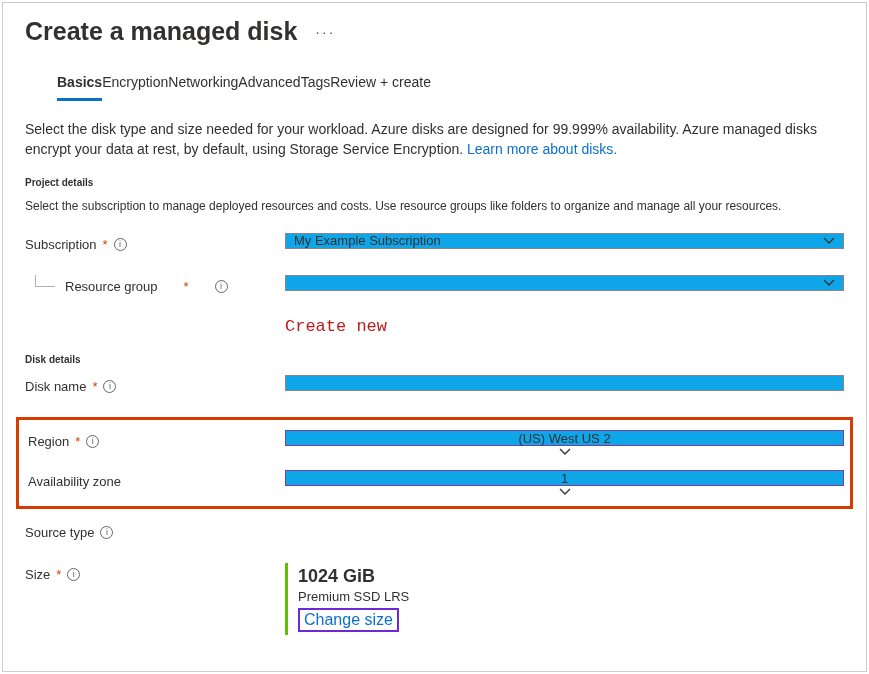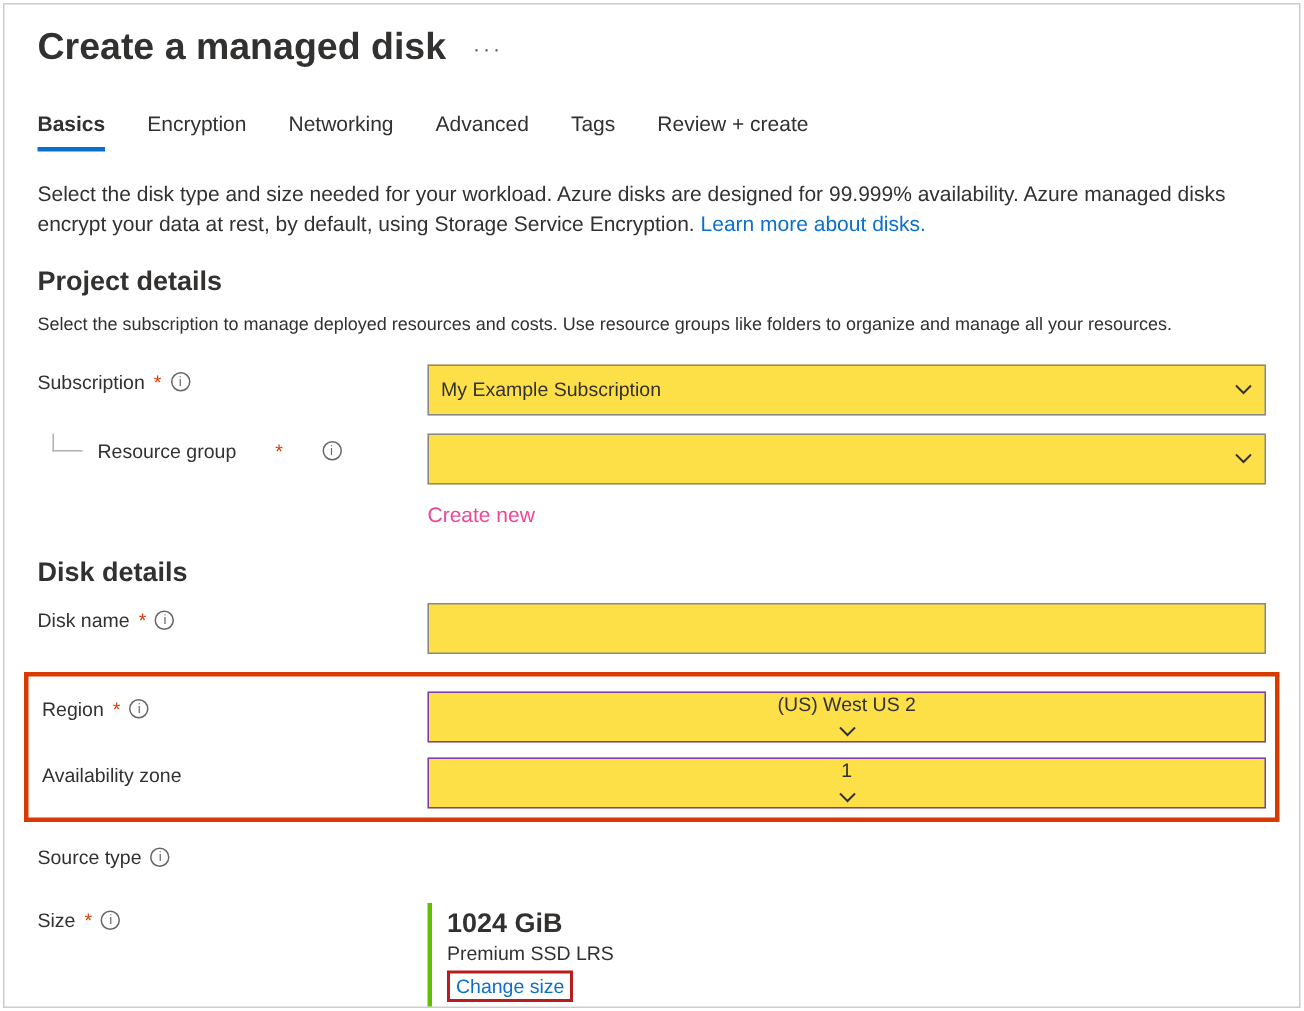--- a/index.html
+++ b/index.html
@@ -1,49 +1,49 @@
 <!DOCTYPE html>
 <html><head>
 <meta charset="utf-8">
 <style>
 * { box-sizing: border-box; margin: 0; padding: 0; font-family: "Segoe UI", Arial, sans-serif; }
 body { background: #fff; padding: 2px; }
 .frame { border: 1px solid #ccc; width: 865px; height: 670px; padding: 14px 22px; position: relative; }
 .title-row { display: flex; align-items: center; gap: 18px; margin-bottom: 28px; }
 .page-title { font-size: 25px; font-weight: 600; color: #323130; }
 .ellipsis { font-size: 14px; color: #555; letter-spacing: 2px; cursor: pointer; }
-.tabs { display: flex; gap: 28px; border-bottom: 1px solid transparent; margin-bottom: 18px; }
+.tabs { display: flex; border-bottom: 1px solid transparent; margin-bottom: 18px; margin-left: 32px; }
 .tab { font-size: 14px; color: #323130; padding: 0 0 8px 0; cursor: pointer; }
 .tab.active { font-weight: 600; border-bottom: 3px solid #0b6fcc; }
 .desc { font-size: 14px; color: #323130; line-height: 1.4; margin-bottom: 18px; }
 .desc a { color: #0b6fcc; text-decoration: none; }
-.section-head { font-size: 18px; font-weight: 600; color: #323130; margin: 12px 0 10px; }
+.section-head { font-size: 10px; font-weight: 600; color: #323130; margin: 12px 0 10px; }
 .section-sub { font-size: 12px; color: #323130; line-height: 1.4; margin-bottom: 18px; }
 .form-row { display: flex; align-items: flex-start; min-height: 30px; margin-bottom: 12px; }
 .form-label-col { width: 260px; display:flex; align-items:center; gap:6px; font-size: 13px; color: #323130; padding-top:4px;}
 .form-label-col.indent { padding-left: 40px; position: relative; gap: 26px; }
 .tree-connector { position: absolute; left: 10px; top: 0; width: 20px; height: 12px; border-left: 1px solid #b0b0b0; border-bottom: 1px solid #b0b0b0; }
 .req { color: #d83b01; }
 .info-icon { width:13px; height:13px; border:1px solid #666; border-radius:50%; display:inline-flex; align-items:center; justify-content:center; font-size:9px; color:#666; cursor: default; }
 .form-ctrl-col { flex: 1; }
-.select, .text-input { width: 100%; height: 34px; border: 1px solid #8a8886; background: #fde047; display: flex; align-items: center; justify-content: space-between; padding: 0 8px; font-size: 13px; color: #323130; cursor: pointer; }
+.select, .text-input { width: 100%; height: 16px; border: 1px solid #8a8886; background: #0ea5e9; display: flex; align-items: center; justify-content: space-between; padding: 0 8px; font-size: 13px; color: #323130; cursor: pointer; }
 .select.purple { border-color: #7b3ea5; flex-direction: column; }
 .text-input { cursor: text; }
 .chev { width: 12px; height: 12px; }
 .chev svg { width: 12px; height: 12px; }
-.link { color: #ec4899; font-size: 14px; text-decoration: none; cursor: pointer; }
+.link { color: #b91c1c; font-size: 17px; text-decoration: none; cursor: pointer; font-family: Liberation Mono, monospace; }
 .create-new-row { margin: 6px 0 18px 260px; }
 .hl-group { border: 3px solid #d83b01; padding: 10px 6px 6px 6px; margin: 0px -9px 12px -9px; text-align: right; }
 .hl-group .form-label-col { padding-left: 3px; }
 .hl-group .form-row { margin-bottom: 10px; }
 .hl-group .form-row:last-child { margin-bottom: 0; }
 .size-block { border-left: 3px solid #5fbf00; padding: 3px 0 3px 10px; }
 .size-val { font-size: 18px; font-weight: 600; color: #323130; }
 .size-tier { font-size: 13px; color: #323130; margin: 2px 0 4px; }
-.change-size { display:inline-block; border: 2px solid #b91c1c; padding: 1px 4px; color:#0b6fcc; font-size:13px; cursor:pointer; }
+.change-size { display:inline-block; border: 2px solid #6d28d9; padding: 1px 4px; color:#0b6fcc; font-size:16px; cursor:pointer; }
 </style>
 </head>
 <body>
 
 <div class="frame">
   <div class="title-row">
     <div class="page-title">Create a managed disk</div>
     <div class="ellipsis">···</div>
   </div>
 

